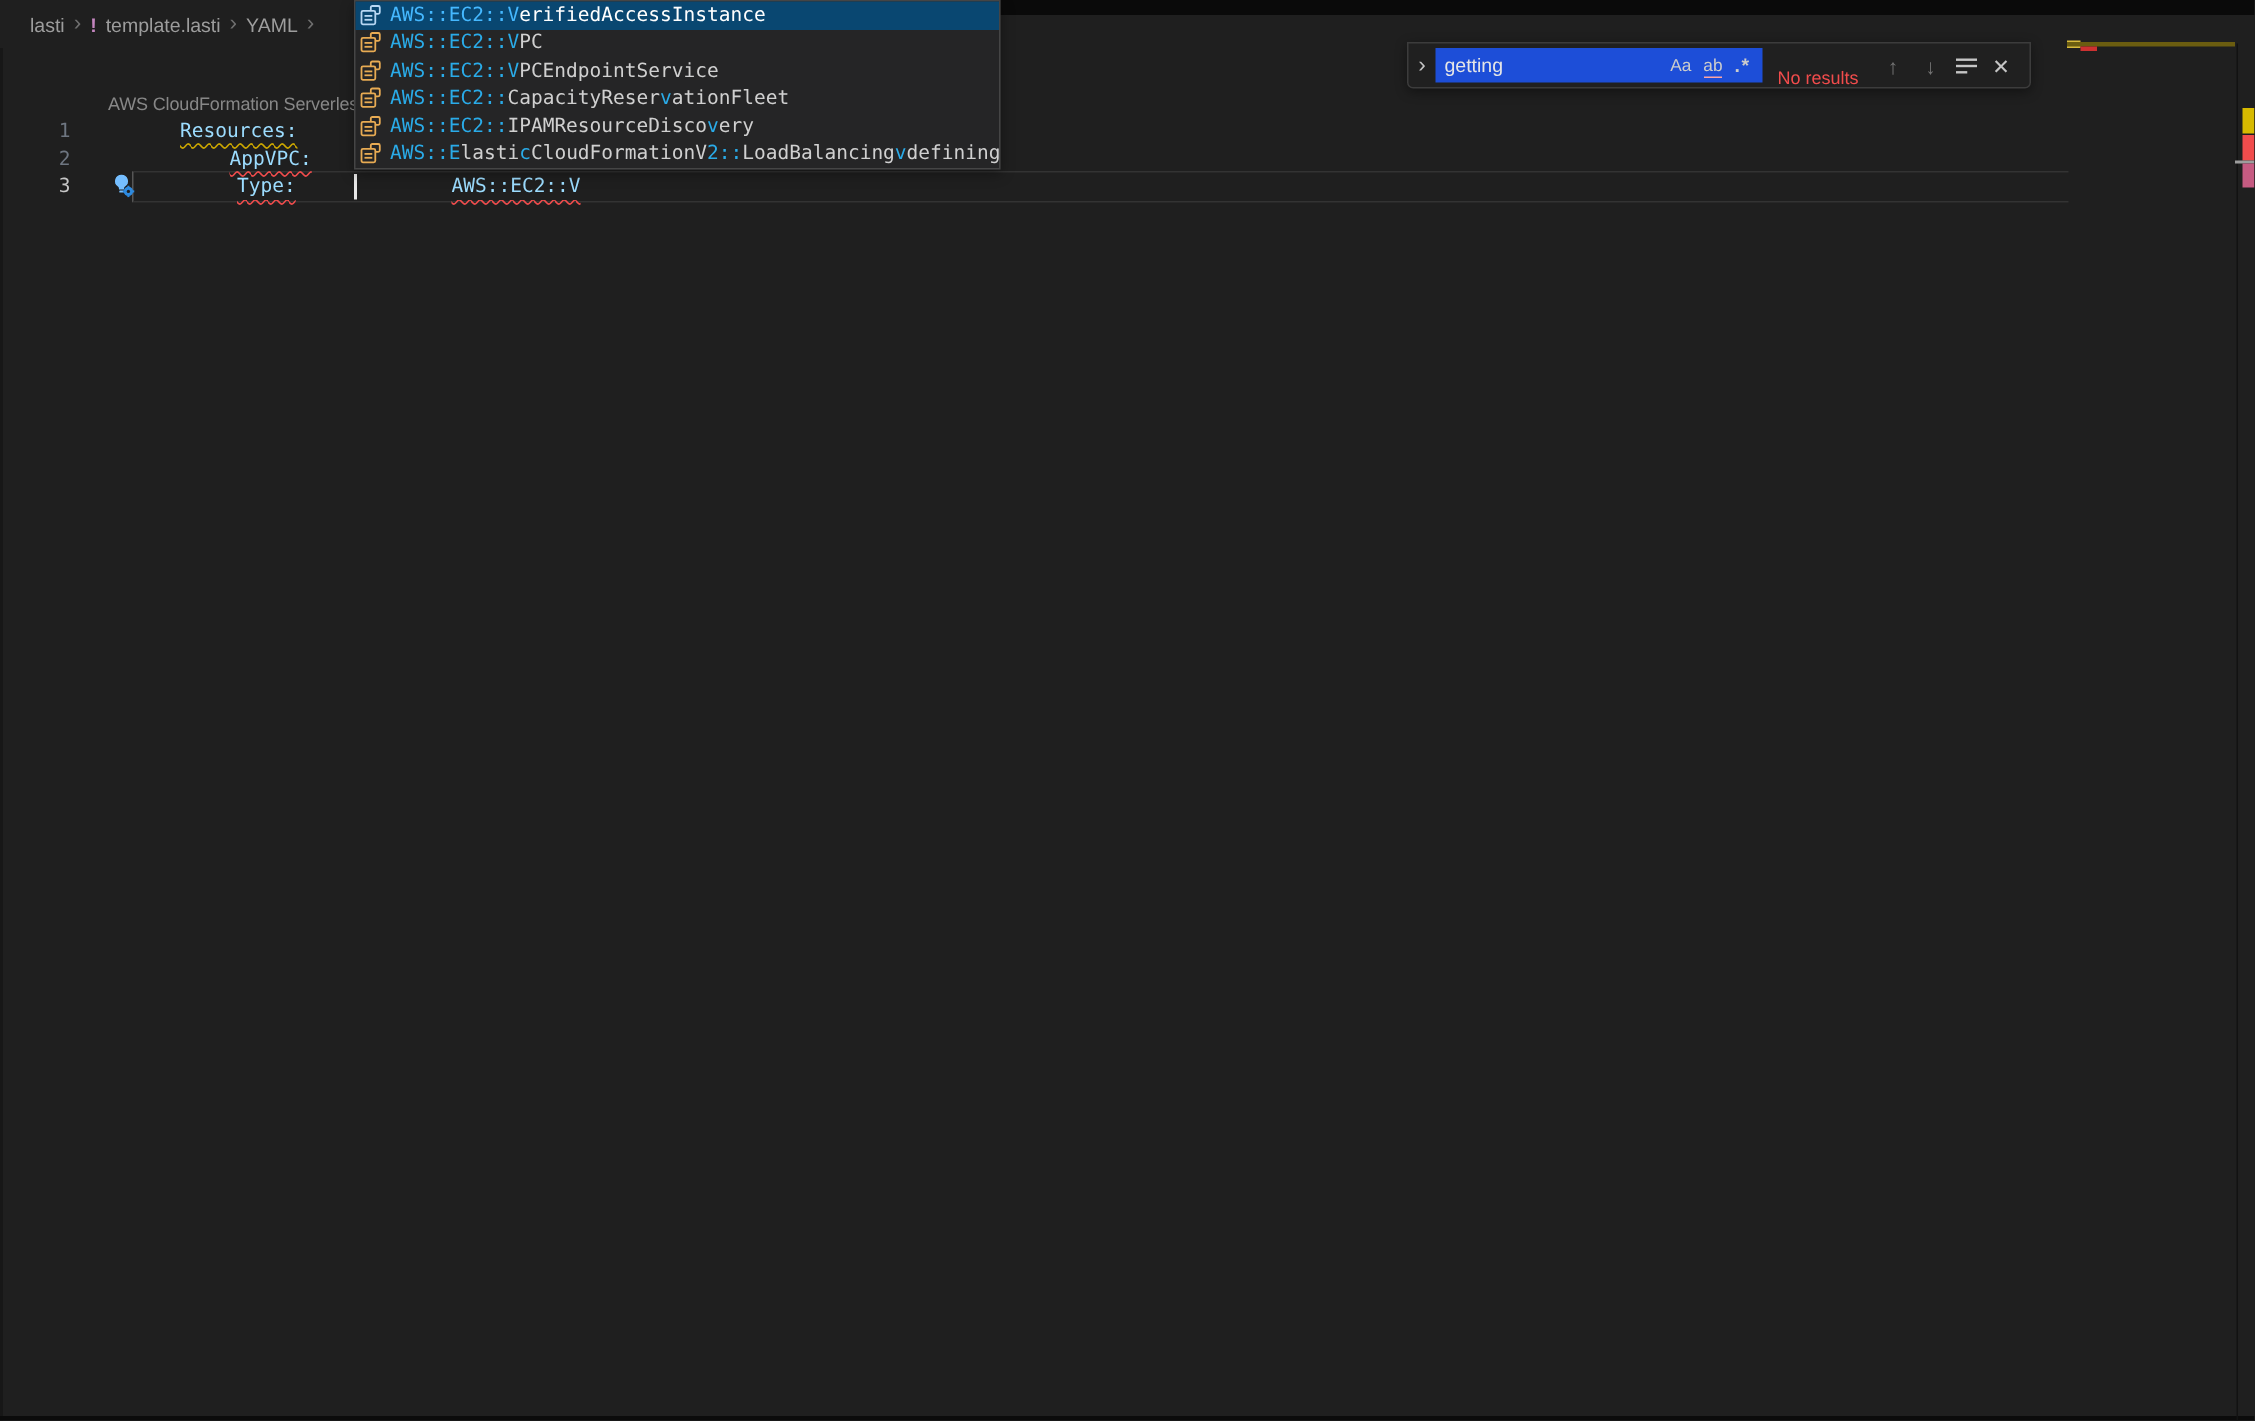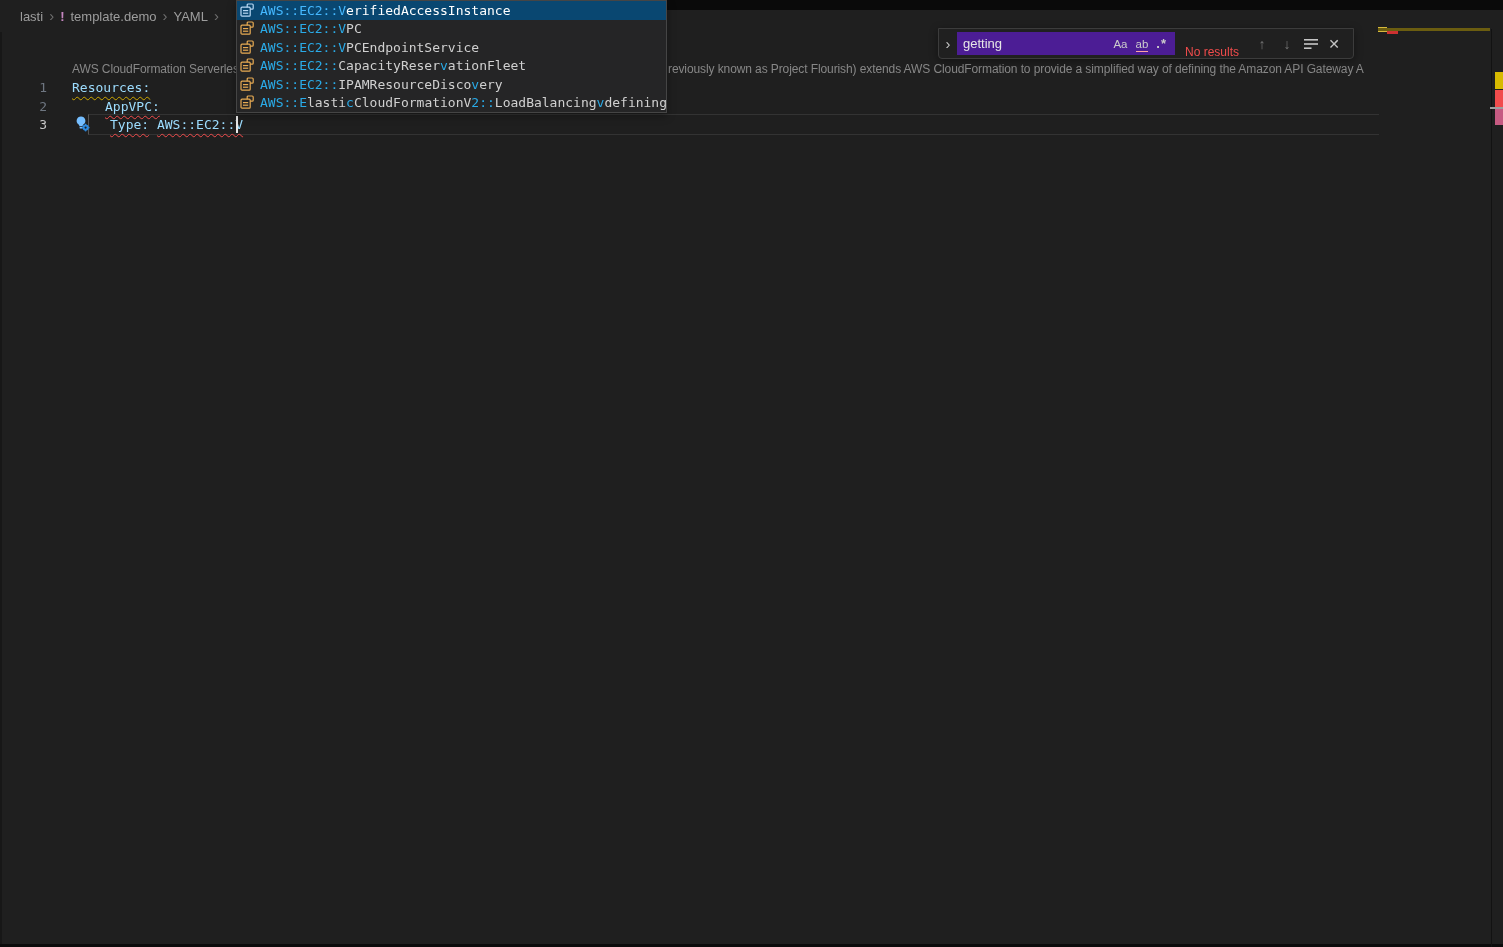--- a/index.html
+++ b/index.html
@@ -21,41 +21,41 @@
   .yaml-bang{color:#c586c0;font-weight:bold;font-size:13px;margin-right:6px;}
   
   #editor{left:0;top:0;width:1503px;height:947px;z-index:1;}
   .doc-hint{position:absolute;color:#878787;font-size:12px;letter-spacing:-0.1px;white-space:nowrap;overflow:hidden;}
   #doc-hint-left{left:72px;top:62px;width:164px;}
   #doc-hint-right{left:668px;top:62px;width:702px;}
   .ln-num{position:absolute;left:0;width:47px;text-align:right;color:#6e7681;
     font-family:"DejaVu Sans Mono",monospace;font-size:13px;line-height:19px;height:19px;}
   .ln-num.active{color:#c6c6c6;}
   .code-line{position:absolute;font-family:"DejaVu Sans Mono",monospace;font-size:13px;line-height:19px;height:19px;white-space:pre;color:#9cdcfe;cursor:text;}
-  .tok{color:#9cdcfe;}
+  .tok{color:#9cdcfe;margin-left:48px;}
   .sq-err{text-decoration:underline wavy #f14c4c;text-decoration-thickness:1px;text-underline-offset:4px;text-decoration-skip-ink:none;}
   .sq-warn{text-decoration:underline wavy #cca700;text-decoration-thickness:1px;text-underline-offset:4px;text-decoration-skip-ink:none;}
   #cursor{position:absolute;left:236px;top:116px;width:1.5px;height:17px;background:#e8e8e8;}
   #cur-line-border{position:absolute;left:88px;top:114px;width:1290px;height:19px;
     border-top:1px solid #333;border-bottom:1px solid #333;border-left:1px solid #565656;}
   #lightbulb{position:absolute;left:73px;top:115px;width:17px;height:17px;cursor:pointer;}
   
   #suggest{left:236px;top:0;width:431px;height:113px;background:#252526;border:1px solid #454545;box-sizing:border-box;z-index:10;box-shadow:0 3px 8px rgba(0,0,0,.35);}
   .sg-row{height:18.5px;display:flex;align-items:center;padding-left:3px;cursor:pointer;
     font-family:"DejaVu Sans Mono",monospace;font-size:13px;color:#d0d0d0;white-space:pre;}
   .sg-row.sel{background:#094771;color:#ffffff;}
   .sg-row .m{color:#2aabe8;}
   .sg-row.sel .m{color:#45b8ff;}
   .sg-icon{width:15px;height:15px;margin-right:5px;flex:none;}
   
   #find{left:938px;top:28px;width:416px;height:31px;background:#202020;border:1px solid #3c3c3c;
     border-radius:0 0 4px 4px;box-sizing:border-box;z-index:12;box-shadow:0 2px 8px rgba(0,0,0,.4);
     display:flex;align-items:center;}
   #find-sash{width:18px;height:100%;display:flex;align-items:center;justify-content:center;color:#c5c5c5;font-size:15px;cursor:pointer;}
-  #find-input-wrap{position:relative;width:218px;height:23px;background:#4c1d95;display:flex;align-items:center;}
+  #find-input-wrap{position:relative;width:218px;height:23px;background:#1d4ed8;display:flex;align-items:center;}
   #find-input{flex:1;min-width:0;background:transparent;border:none;outline:none;color:#e6e6e6;
     font-family:"Liberation Sans",sans-serif;font-size:13px;padding:0 0 0 6px;}
   .find-toggle{color:#cccccc;font-size:11.5px;margin-right:8px;cursor:pointer;white-space:nowrap;}
   .find-toggle.ww span{border-bottom:1px solid #fca5a5;padding-bottom:1px;}
   .find-toggle.rx{font-size:13px;font-weight:bold;letter-spacing:1px;}
   #find-status{color:#f14c4c;font-size:12px;margin-left:10px;width:62px;white-space:nowrap;margin-top:16px;}
   .find-btn{color:#c5c5c5;font-size:14px;width:20px;text-align:center;cursor:pointer;margin-left:5px;}
   .find-btn.dim{opacity:.5;}
   #find-selection-icon{width:15px;height:12px;margin-left:7px;cursor:pointer;}
   
@@ -66,21 +66,20 @@
 </style>
 </head>
 <body>
 
 <div class="abs" id="top-strip"></div>
 <div class="abs" id="left-edge"></div>
 <div class="abs" id="bottom-strip"></div>
 
 <div class="abs" id="editor">
   <div class="doc-hint" id="doc-hint-left">AWS CloudFormation Serverles</div>
-  <div class="doc-hint" id="doc-hint-right">reviously known as Project Flourish) extends AWS CloudFormation to provide a simplified way of defining the Amazon API Gateway A</div>
   <div id="cur-line-border"></div>
   <div id="gutter">
       <div class="ln-num" style="top: 78px;">1</div>
       <div class="ln-num" style="top: 96.7px;">2</div>
       <div class="ln-num active" style="top: 115.4px;">3</div>
     </div>
   <div id="code-lines">
       <div class="code-line" style="top: 78px; left: 72px;"><span class="tok sq-warn">Resources:</span></div>
       <div class="code-line" style="top: 96.7px; left: 105px;"><span class="tok sq-err">AppVPC:</span></div>
       <div class="code-line" style="top: 115.4px; left: 110px;"><span class="tok sq-err">Type:</span><span class="tok"> </span><span class="tok sq-err">AWS::EC2::V</span></div>
@@ -97,21 +96,21 @@
       <rect x="15.3" y="11.9" width="1.2" height="1.4"></rect>
     </g>
     <circle cx="12.6" cy="12.6" r="1.1" fill="#1f1f1f"></circle>
   </svg>
 </div>
 
 <div class="abs" id="breadcrumb-bar">
     <span class="bc-item">lasti</span>
     <span class="bc-chev">›</span>
     <span class="yaml-bang">!</span>
-    <span class="bc-item">template.demo</span>
+    <span class="bc-item">template.lasti</span>
     <span class="bc-chev">›</span>
     <span class="bc-item">YAML</span>
     <span class="bc-chev">›</span>
   </div>
 
 <div class="abs" id="suggest">
     <div class="sg-row sel"><svg class="sg-icon" viewBox="0 0 15 15">
         <rect x="7.2" y="1" width="6" height="5.2" rx="1" fill="none" stroke="#b8d7f3" stroke-width="1.2"></rect>
         <rect x="1" y="4.2" width="9.2" height="9" rx="1" fill="#094771" stroke="#b8d7f3" stroke-width="1.2"></rect>
         <rect x="3" y="7" width="5.2" height="1.2" fill="#b8d7f3"></rect>

